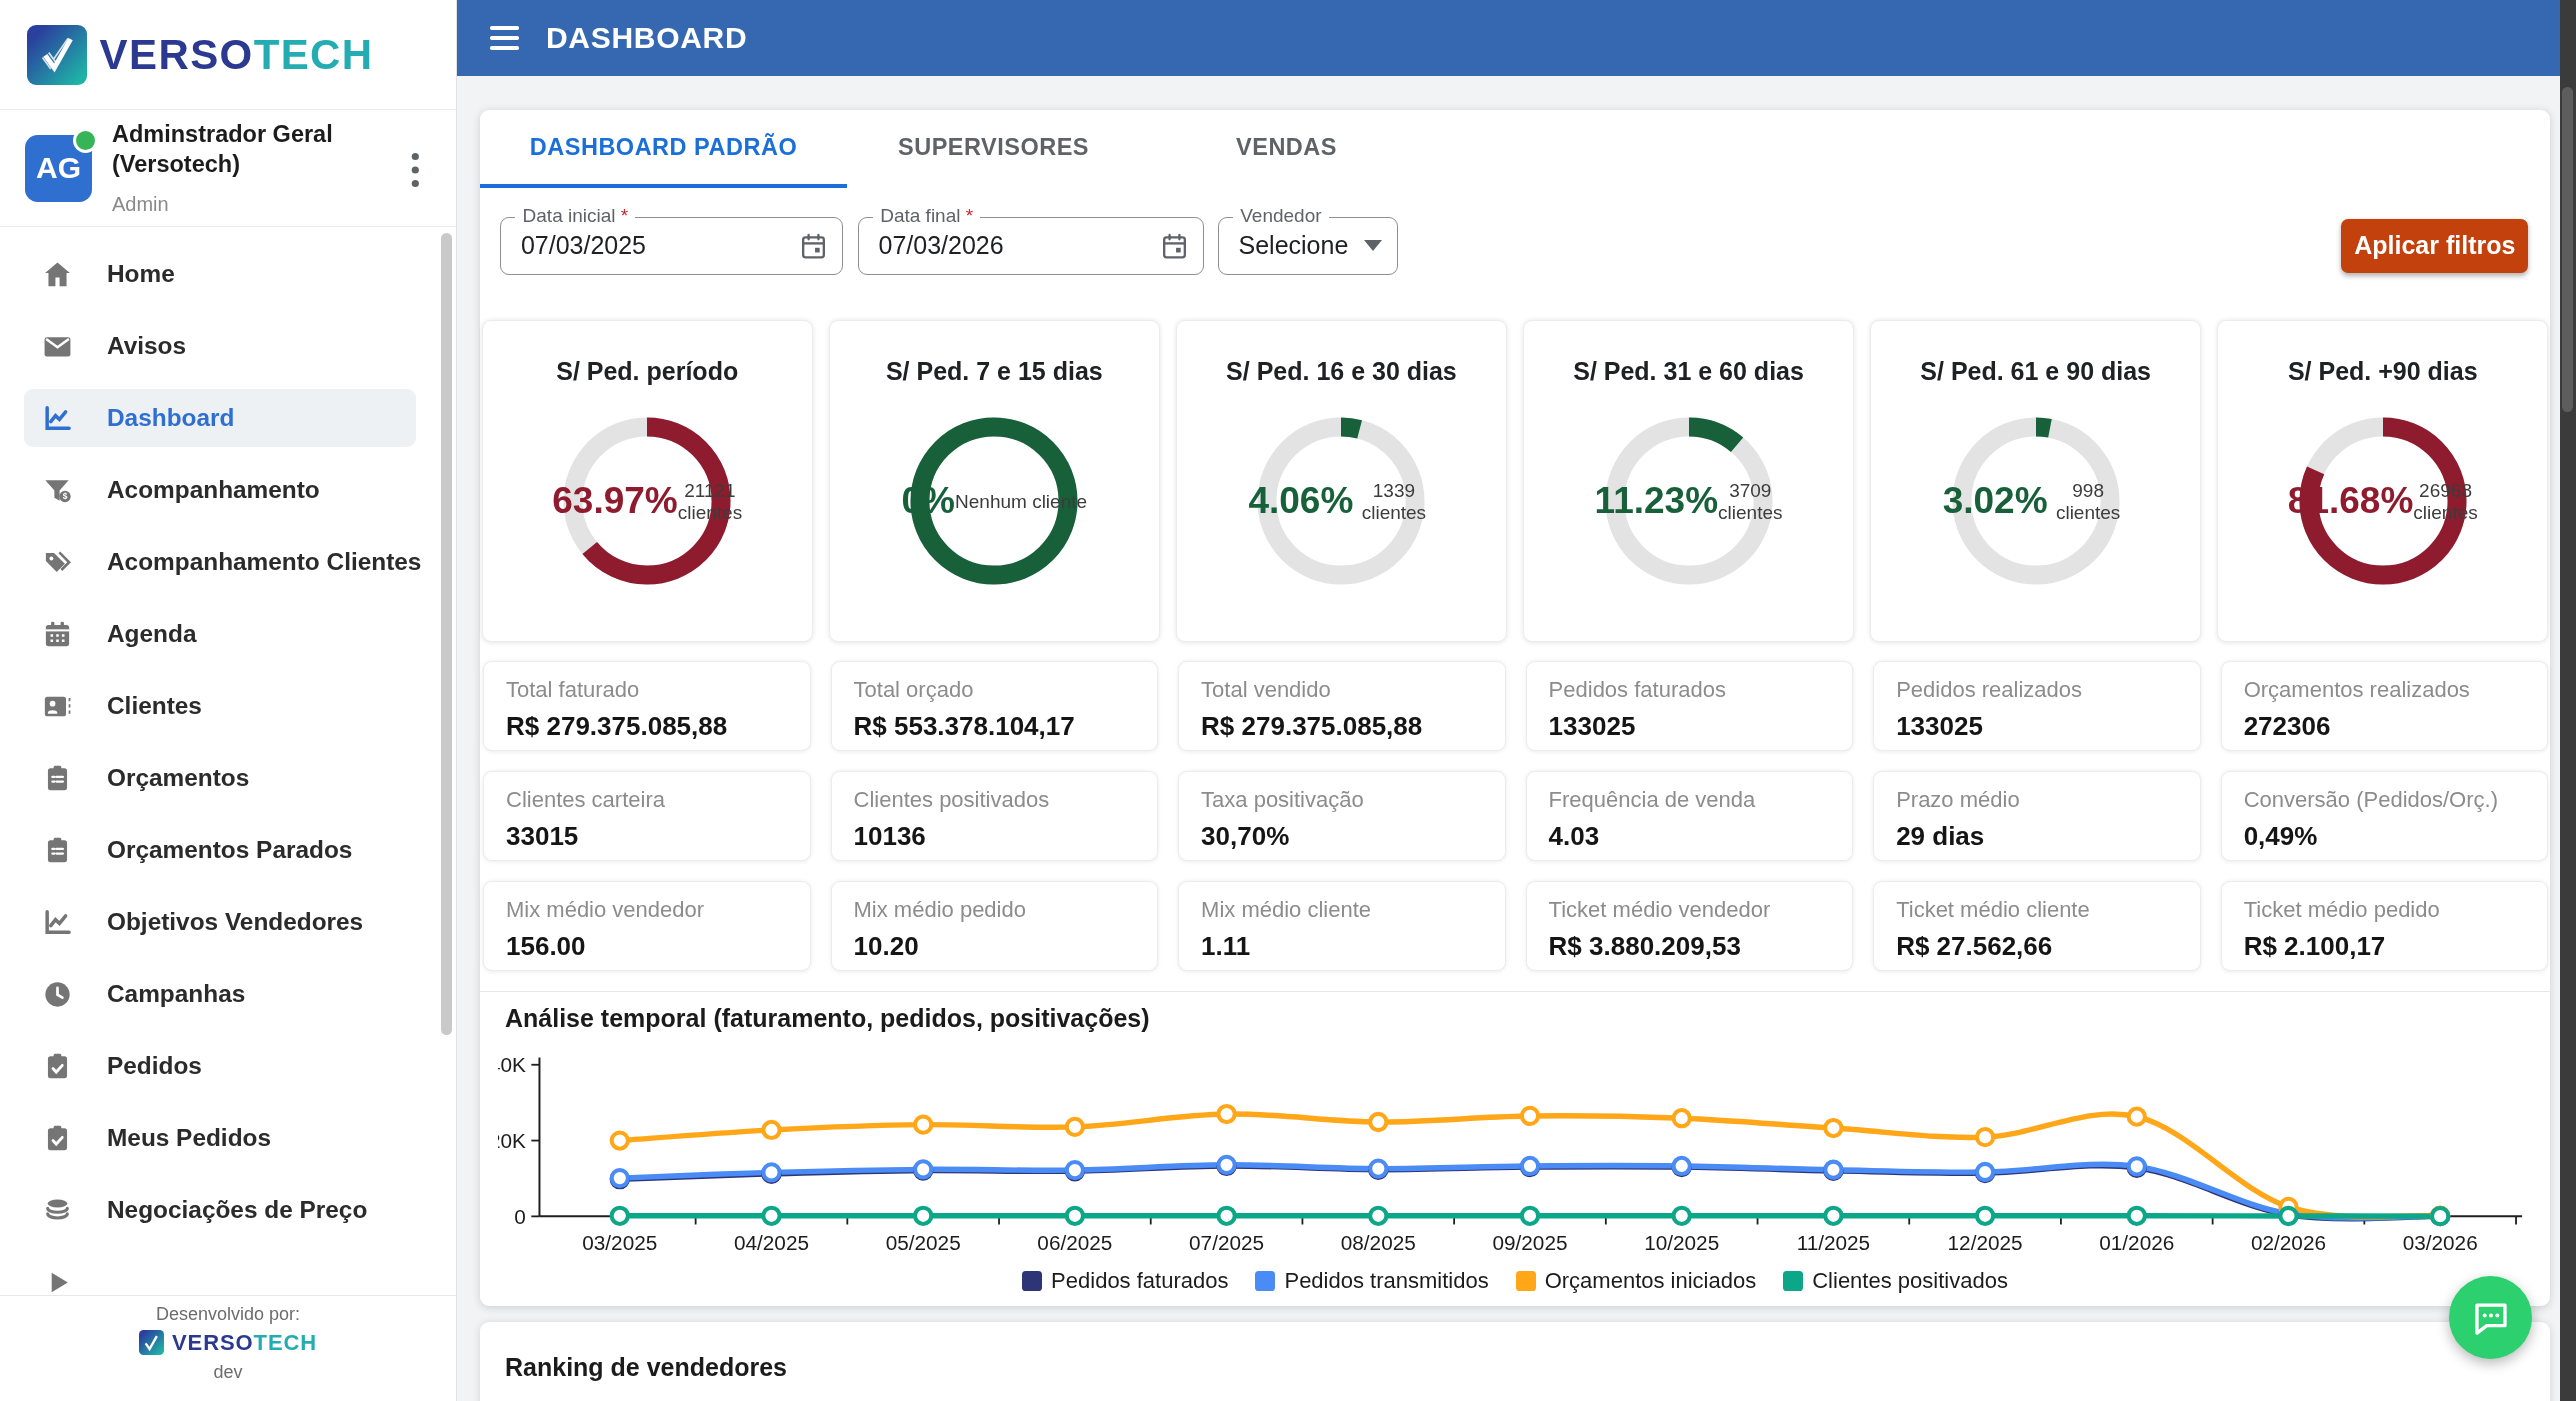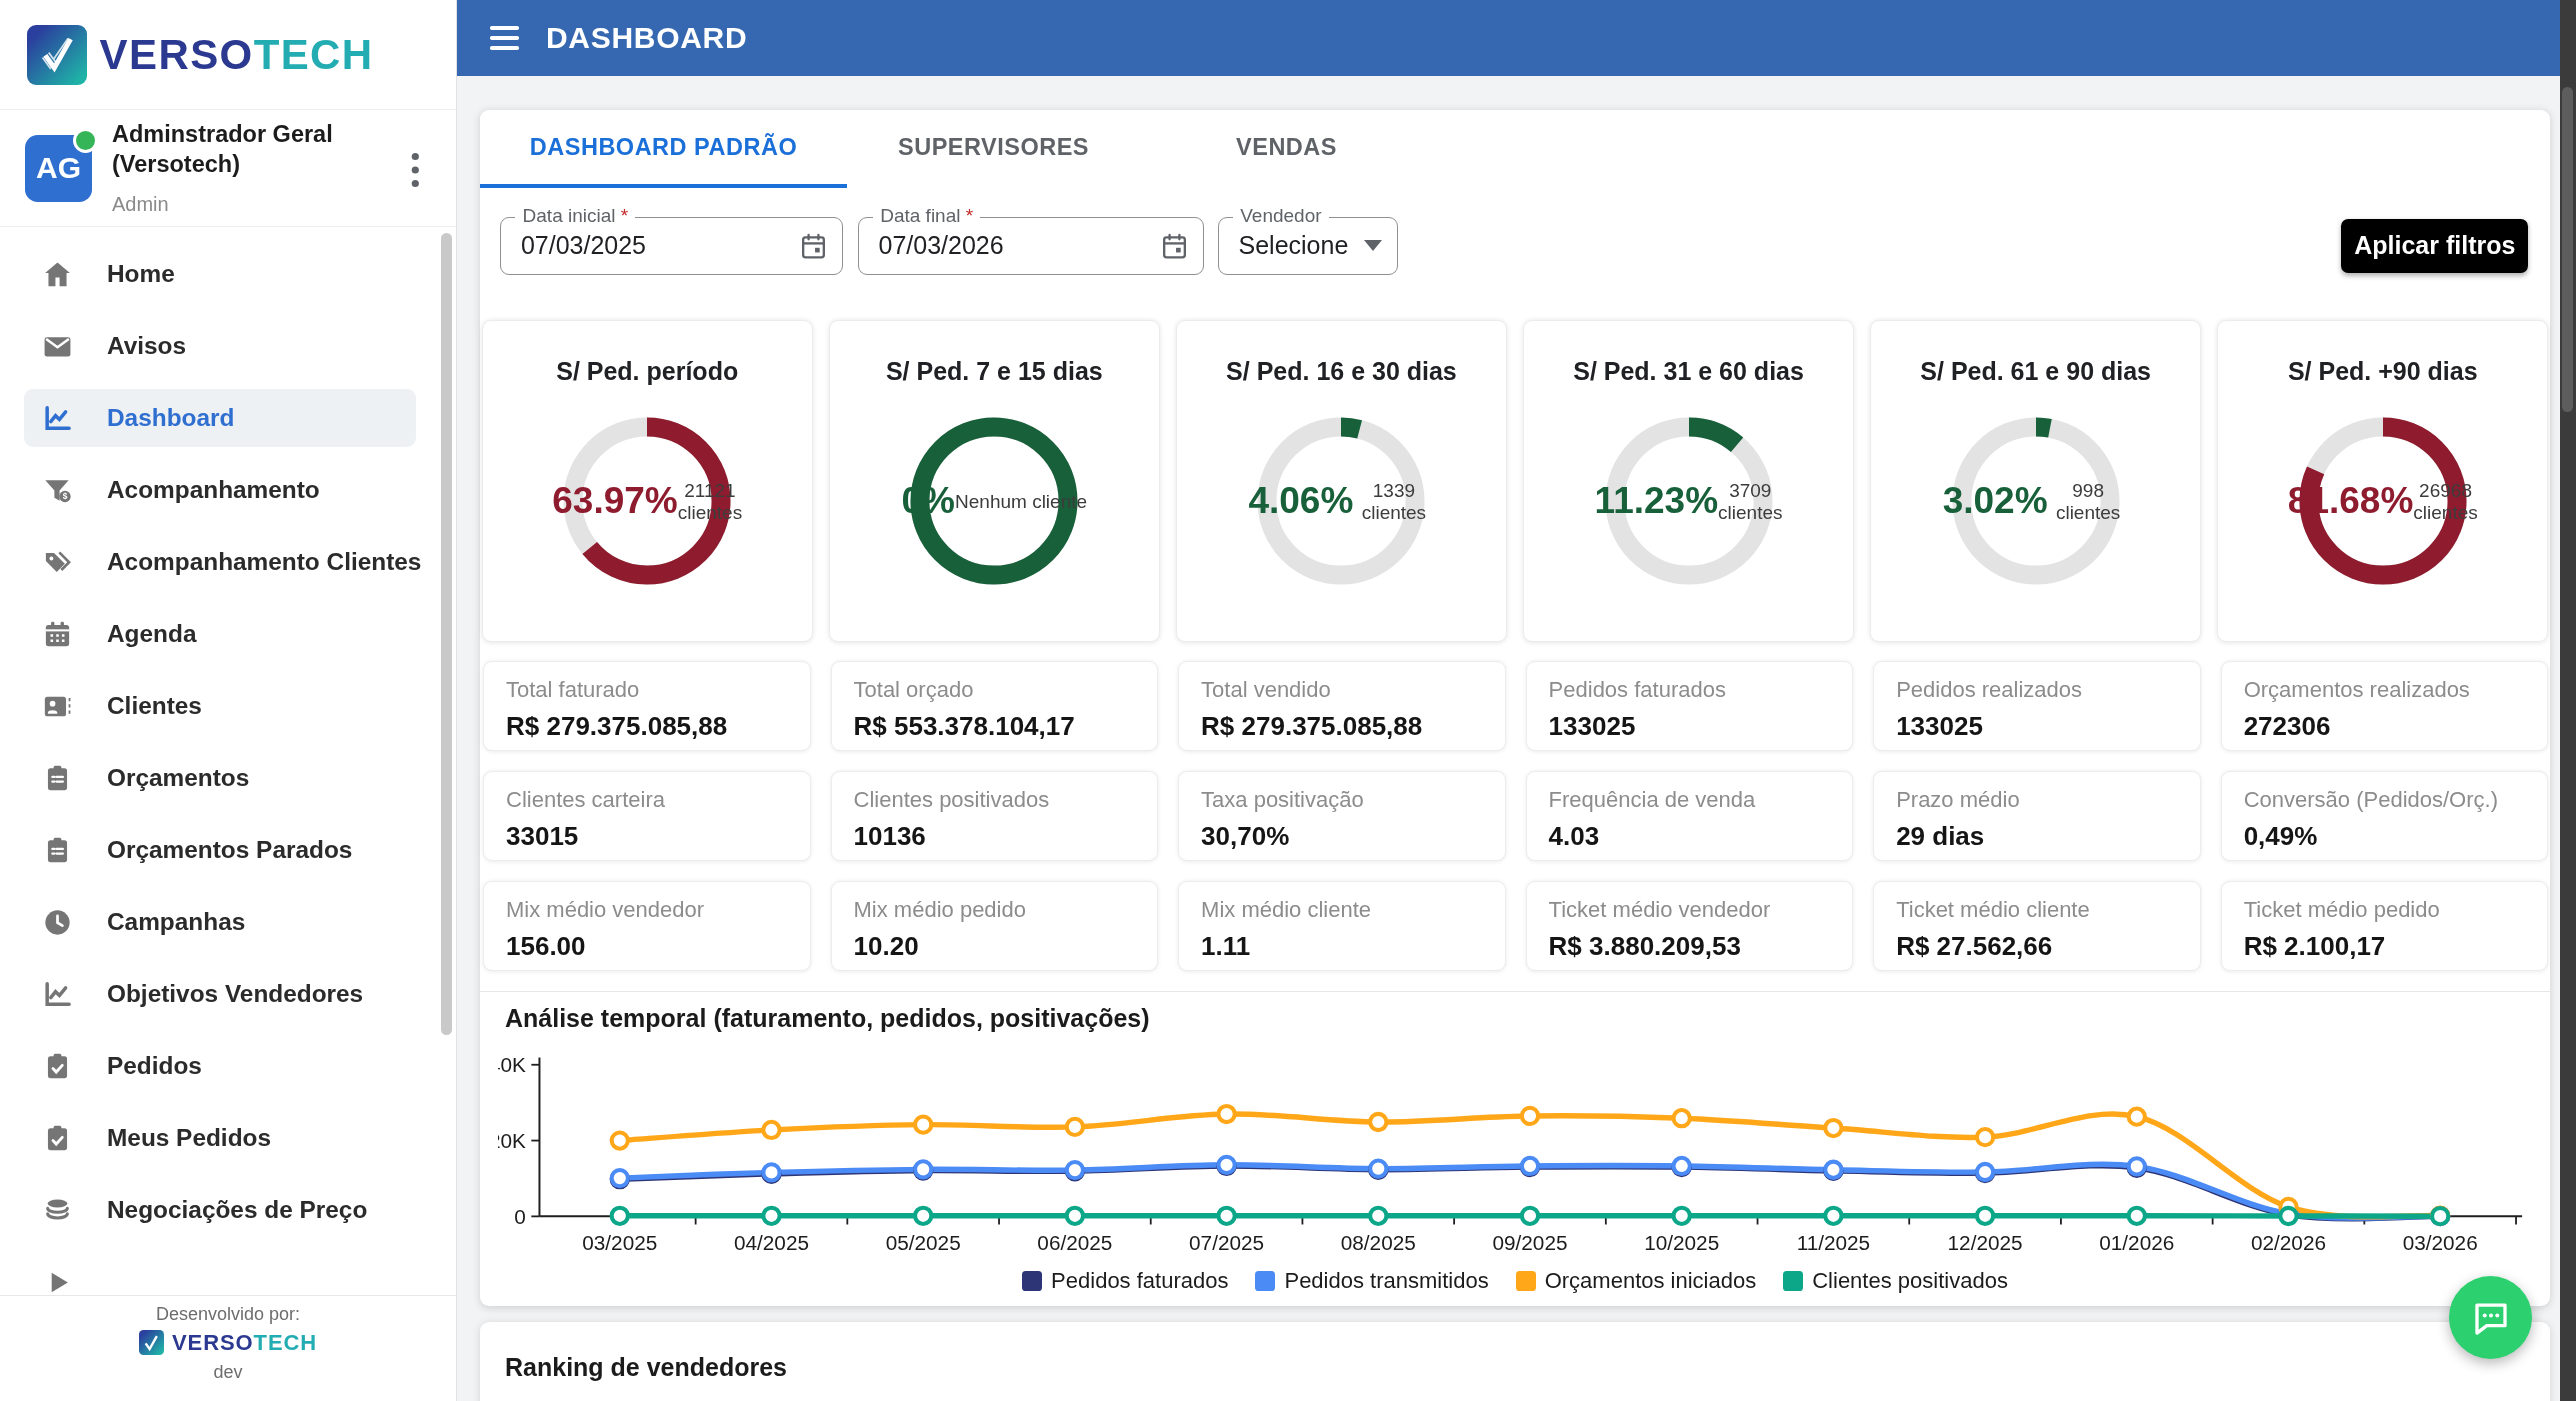--- a/index.html
+++ b/index.html
@@ -49,21 +49,21 @@
   .filters{position:absolute;top:107px;left:14.5px;right:14.5px;height:60px}
   .field{position:absolute;height:56px;border:1.8px solid #8f8f8f;border-radius:9px;background:#fff}
   .flabel{position:absolute;top:-12.6px;left:14.5px;background:#fff;padding:0 7.2px;font-size:19px;color:#5f6368;white-space:nowrap}
   .req{color:#c62828}
   .fvalue{position:absolute;left:20px;top:12.6px;font-size:25px;color:#202124;white-space:nowrap}
   .ficon{position:absolute;right:12.6px;top:12.6px;width:31px;height:31px}
   .farrow{position:absolute;right:14.5px;top:22px;width:0;height:0;border-left:9px solid transparent;border-right:9px solid transparent;border-top:11px solid #5f6368}
   .field-start{left:5.4px;width:341px}
   .field-end{left:363px;width:344px}
   .field-vendor{left:723px;width:178px}
-  .apply-btn{position:absolute;right:7.2px;top:1.8px;width:187px;height:54px;background:#000000;color:#fff;border:none;border-radius:7.2px;font-size:25px;font-weight:bold;font-family:inherit;box-shadow:0 2.7px 5.4px rgba(0,0,0,.3);cursor:pointer}
+  .apply-btn{position:absolute;right:7.2px;top:1.8px;width:187px;height:54px;background:#c2410c;color:#fff;border:none;border-radius:7.2px;font-size:25px;font-weight:bold;font-family:inherit;box-shadow:0 2.7px 5.4px rgba(0,0,0,.3);cursor:pointer}
   
   .donut-grid{position:absolute;top:210px;left:1.8px;right:1.8px;display:grid;grid-template-columns:repeat(6,1fr);gap:16.3px}
   .donut-card{height:322px;background:#fff;border:0.9px solid #ececec;border-radius:9px;box-shadow:0 0.9px 5.4px rgba(0,0,0,.10);text-align:center;padding-top:36px;box-sizing:border-box}
   .d-title{font-size:25px;font-weight:bold;color:#202124}
   .d-wrap{position:relative;width:186px;height:186px;margin:22px auto 0}
   .d-center{position:absolute;left:0;top:0;right:0;bottom:0;display:flex;flex-direction:row;align-items:center;justify-content:center}
   .d-pct{font-size:37px;font-weight:bold}
   .d-sub{font-size:19px;color:#3c3c3c;margin-top:2.7px}
   
   .stats-grid{position:absolute;top:551px;left:3px;right:1.8px;display:grid;grid-template-columns:repeat(6,1fr);grid-auto-rows:90px;gap:20px}
@@ -180,32 +180,32 @@
     </div>
     <div class="menu-item">
       <span class="mi"><svg viewBox="0 0 24 24" width="31" height="31" fill="#757575">
             <rect x="4.6" y="4" width="14.8" height="17" rx="2"></rect>
             <rect x="9" y="2.2" width="6" height="3.8" rx="1.2"></rect>
             <path d="M8 10.8h1.6M11.2 10.8h5M8 14.4h1.6M11.2 14.4h5" stroke="#fff" stroke-width="1.7" stroke-linecap="round"></path>
           </svg></span>
       <span class="mi-label">Orçamentos Parados</span>
     </div>
     <div class="menu-item">
-      <span class="mi"><svg viewBox="0 0 24 24" width="31" height="31" fill="#757575">
-            <circle cx="12" cy="12" r="9.4"></circle>
-            <path d="M12 6.8v5.4l3.8 2.2" stroke="#fff" stroke-width="2.1" fill="none" stroke-linecap="round"></path>
-          </svg></span>
-      <span class="mi-label">Campanhas</span>
-    </div>
-    <div class="menu-item">
       <span class="mi"><svg viewBox="0 0 24 24" width="31" height="31" fill="none" stroke="#757575" stroke-width="2.7" stroke-linecap="round">
             <path d="M4 3.6v16h17"></path>
             <path d="M6.8 14.4l3.7-4.6 3 2.9 4.8-5.8"></path>
           </svg></span>
       <span class="mi-label">Objetivos Vendedores</span>
+    </div>
+    <div class="menu-item">
+      <span class="mi"><svg viewBox="0 0 24 24" width="31" height="31" fill="#757575">
+            <circle cx="12" cy="12" r="9.4"></circle>
+            <path d="M12 6.8v5.4l3.8 2.2" stroke="#fff" stroke-width="2.1" fill="none" stroke-linecap="round"></path>
+          </svg></span>
+      <span class="mi-label">Campanhas</span>
     </div>
     <div class="menu-item">
       <span class="mi"><svg viewBox="0 0 24 24" width="31" height="31" fill="#757575">
             <rect x="4.6" y="4" width="14.8" height="17" rx="2"></rect>
             <rect x="9" y="2.2" width="6" height="3.8" rx="1.2"></rect>
             <path d="M8.5 13.6l2.5 2.7 4.7-5.2" stroke="#fff" stroke-width="2.2" fill="none" stroke-linecap="round"></path>
           </svg></span>
       <span class="mi-label">Pedidos</span>
     </div>
     <div class="menu-item">

